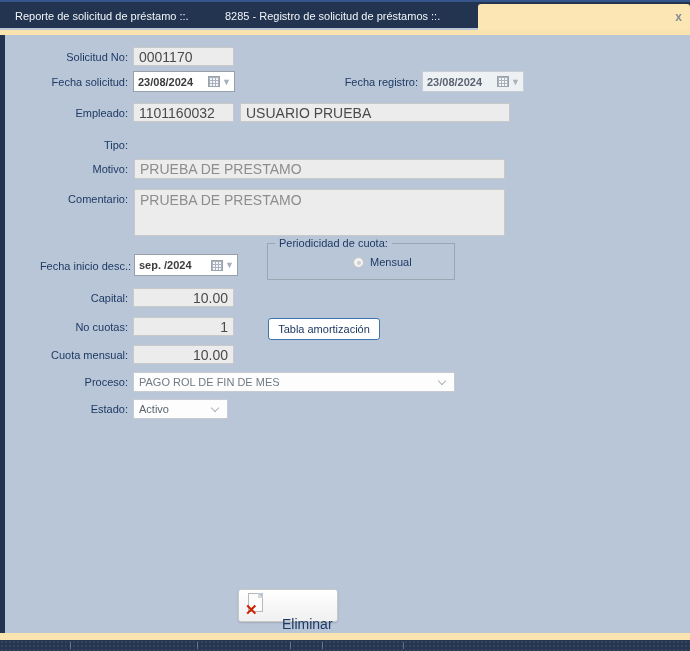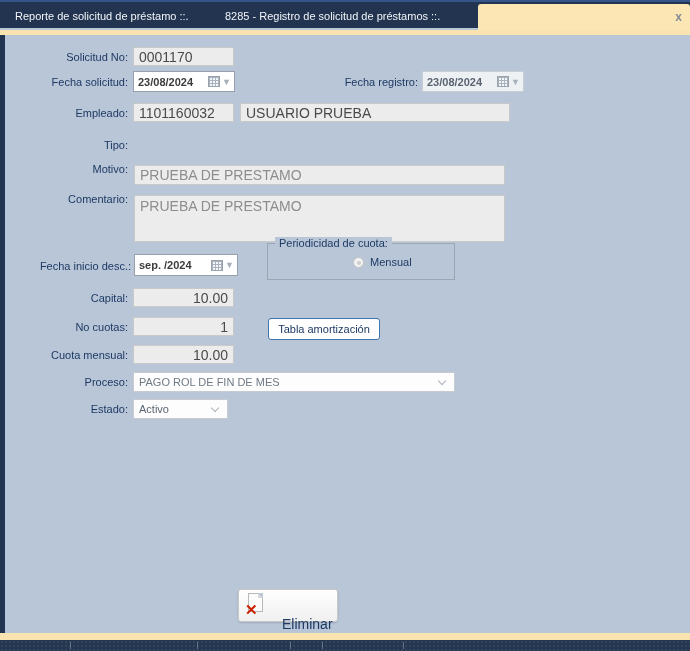--- a/index.html
+++ b/index.html
@@ -18,21 +18,21 @@
 
   .strip-top { position:absolute; left:0; top:30px; width:690px; height:5px; background:#f9e3ae; }
   .left-border { position:absolute; left:0; top:35px; width:5px; height:598px; background:#223450; }
   .panel { position:absolute; left:5px; top:35px; width:685px; height:598px; background:#b9c6d8; }
 
   
   .lbl { position:absolute; color:#1d3a63; text-align:right; }
 
   
   .tbox { position:absolute; border:1px solid #c9c9c9; background:#ececec; color:#4a4a4a; font-family:"Liberation Sans",sans-serif; font-size:14px; padding:0 5px; }
-  .tbox.gray-text { color:#8d8d8d;margin-top:6px; }
+  .tbox.gray-text { color:#8d8d8d; }
   .tbox.ralign { text-align:right;padding-left:24px; }
   textarea.tbox { resize:none; padding:4px 5px; line-height:13px; overflow:hidden; }
 
   .datebox { position:absolute; background:#ffffff; border:1px solid #97a0ab; display:flex; align-items:center; }
   .datebox .dval { flex:1; padding-left:4px; color:#3c3c3c;font-weight:bold; }
   .datebox.disabled { background:#eef1f4; border-color:#c6cdd5; }
   .datebox.disabled .dval { color:#5a6470; }
   .cal-icon { width:12px; height:11px; border:1px solid #99a3ae; background:#f4f6f8;
     background-image:linear-gradient(to right,#aab3bd 1px,transparent 1px),linear-gradient(to bottom,#aab3bd 1px,transparent 1px);
     background-size:3px 3px; margin-right:2px; }

